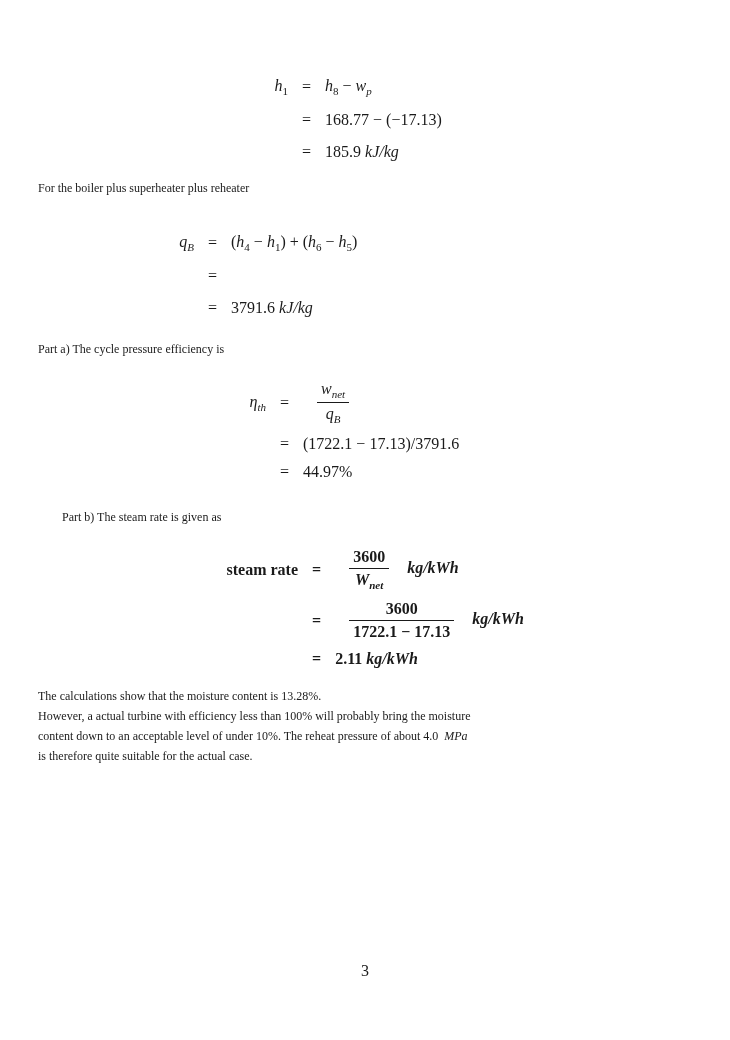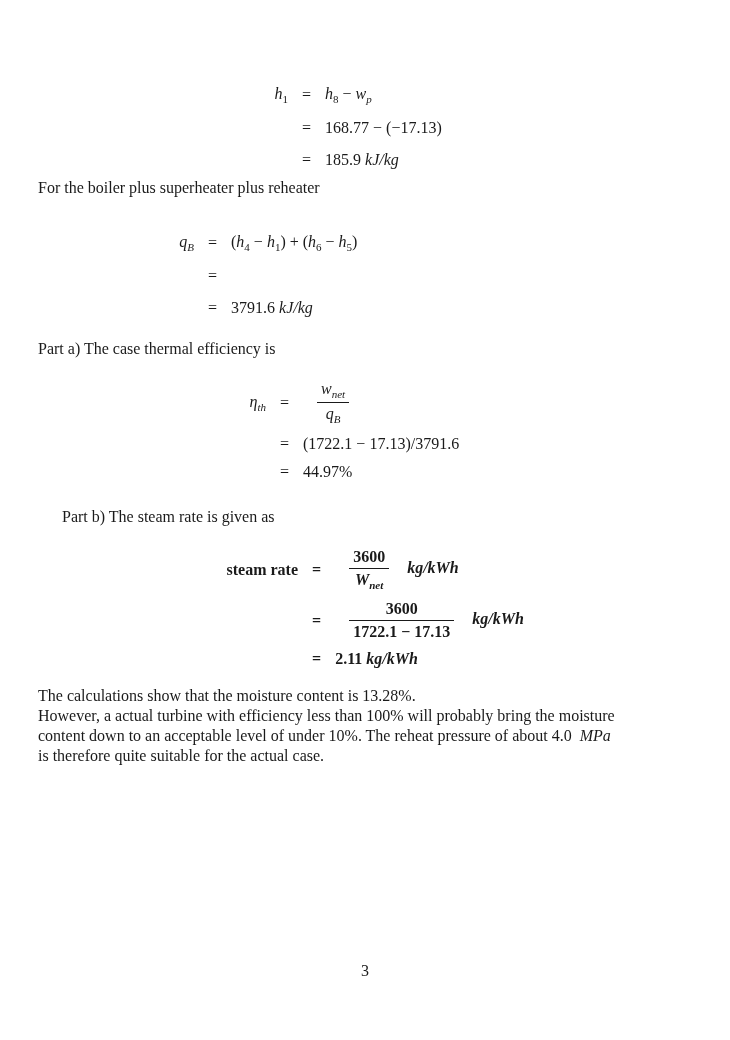--- a/index.html
+++ b/index.html
@@ -18,37 +18,37 @@
   
   .eqblock { position: absolute; font-size: 16px; }
   .eqrow { display: flex; align-items: center; margin-bottom: 14px; }
   .eqrow:last-child { margin-bottom: 0; }
   .lhs { text-align: right; white-space: nowrap; }
   .eqsign { margin: 0 14px; }
   .rhs { white-space: nowrap; }
   .math i { font-style: italic; }
   sub { font-size: 11px; line-height: 1; }
 
-  .eq1 { top: 85px;  left: 230px; font-family: Liberation Serif, serif; } .eq1 .lhs { width: 58px; }
+  .eq1 { top: 77px;  left: 230px; font-family: Liberation Serif, serif; } .eq1 .lhs { width: 58px; }
   .eq2 { top: 233px; left: 124px; } .eq2 .lhs { width: 70px; }
   .eq2 .eqrow { margin-bottom: 14px; }
   .eq3 { top: 380px; left: 176px; } .eq3 .lhs { width: 90px; }
   .eq3 .eqrow { margin-bottom: 10px; align-items: center; }
   .eq4 { top: 548px; left: 140px; } .eq4 .lhs { width: 158px; }
   .eq4 .eqrow { margin-bottom: 9px; font-weight: bold; }
 
   
   .frac { display: inline-block; text-align: center; vertical-align: middle; margin: 0 14px; }
   .frac .num { display: block; padding: 0 4px 2px 4px; border-bottom: 1px solid #1a1a1a; }
   .frac .den { display: block; padding: 2px 4px 0 4px; }
 
   
   .para {
     position: absolute; left: 38px; width: 656px;
-    font-size: 16px; line-height: 20px;
+    font-size: 12px; line-height: 20px;
   }
   .para-boiler { top: 178px; }
   .para-part-a { top: 339px; }
   .para-part-b { top: 507px; margin-left: 24px; }
   .para-conclusion { top: 686px; }
   .para-conclusion .pline { display: block; font-family: Liberation Serif, serif; }
 
   
   .footer {
     position: absolute; top: 962px; left: 0; width: 730px;
@@ -90,21 +90,21 @@
       <span class="lhs math"></span>
       <span class="eqsign">=</span>
     </div>
     <div class="eqrow">
       <span class="lhs math"></span>
       <span class="eqsign">=</span>
       <span class="rhs math">3791.6 <i>kJ/kg</i></span>
     </div>
   </div>
 
-  <div class="para para-part-a">Part a) The case thermal efficiency is</div>
+  <div class="para para-part-a">Part a) The cycle pressure efficiency is</div>
 
   <div class="eqblock eq3">
     <div class="eqrow">
       <span class="lhs math"><i>η</i><sub><i>th</i></sub></span>
       <span class="eqsign">=</span>
       <span class="rhs math"><span class="frac"><span class="num"><i>w</i><sub><i>net</i></sub></span><span class="den"><i>q</i><sub><i>B</i></sub></span></span></span>
     </div>
     <div class="eqrow">
       <span class="lhs math"></span>
       <span class="eqsign">=</span>

